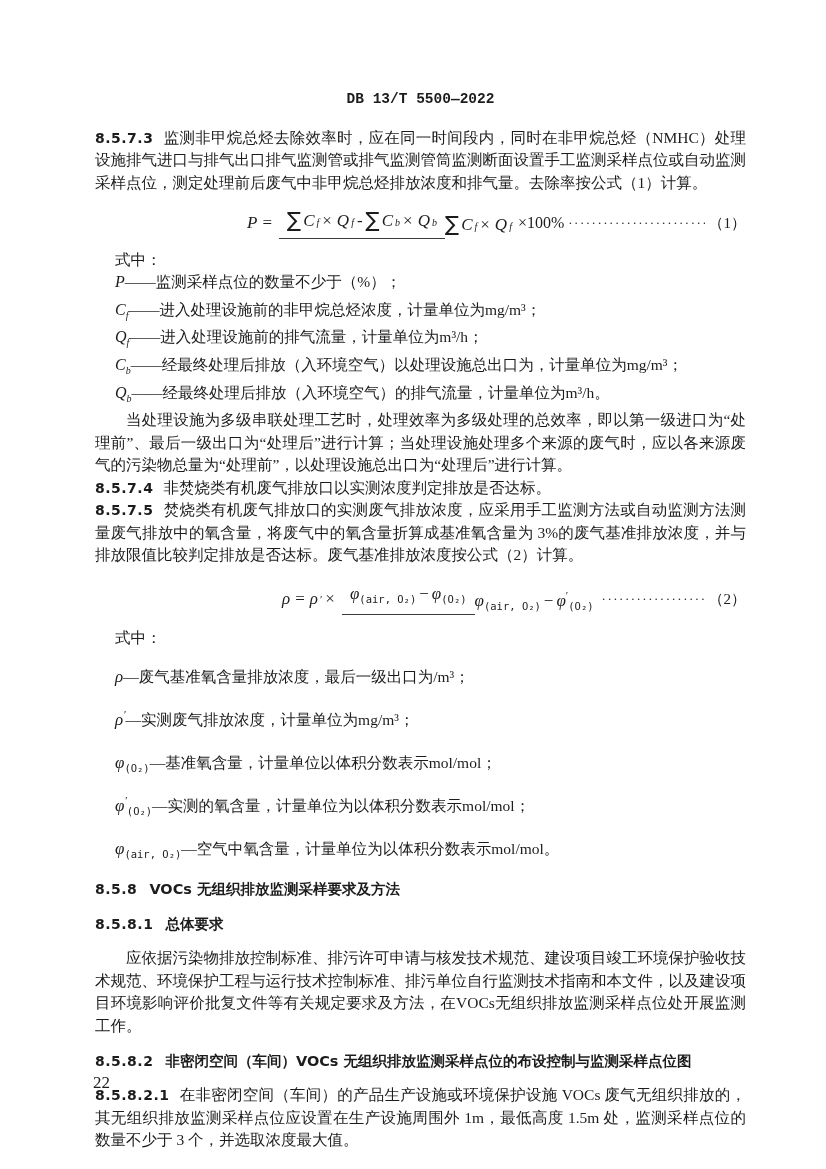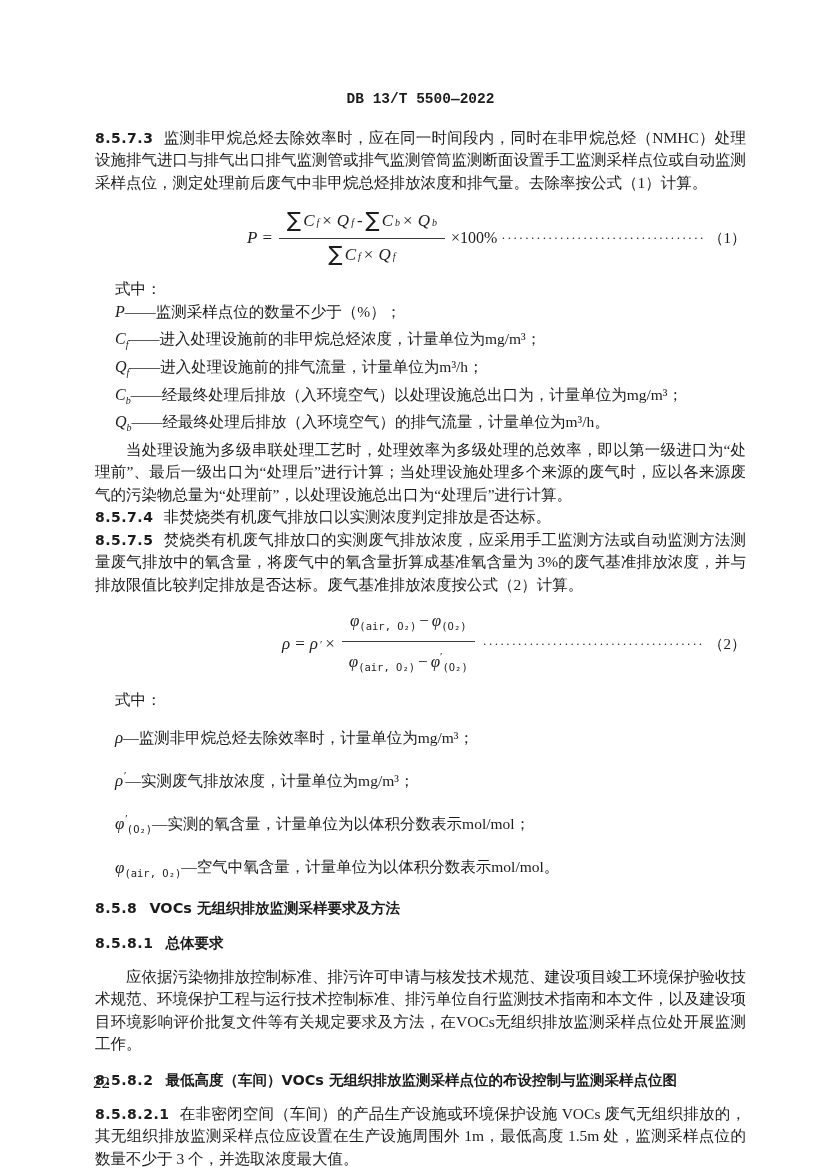--- a/index.html
+++ b/index.html
@@ -44,21 +44,21 @@
     font-size:17px;
     font-family:"Liberation Serif","DejaVu Serif",serif;
   }
   .fspacer1{width:150px;flex:none;}
   .fspacer2{width:185px;flex:none;}
   .fv{font-style:italic;padding:0 2px;}
   .fop{padding:0 3px;}
   .fsum{font-size:21px;font-family:"DejaVu Sans",sans-serif;position:relative;top:1px;}
   .fsub{font-size:10px;font-style:italic;}
   .frac{
-    display:inline-flex;flex-direction:column;align-items:center;
+    display:inline-flex;flex-direction:row;align-items:center;
     vertical-align:middle;margin:0 4px;
   }
   .fnum{border-bottom:1.5px solid #3a3a3a;padding:0 8px 3px 8px;white-space:nowrap;}
   .fden{padding-top:3px;white-space:nowrap;}
   .fpct{padding-left:2px;font-size:16px;}
   .leader{
     flex:1;overflow:hidden;white-space:nowrap;
     color:#2a2a2a;letter-spacing:1.5px;font-size:13px;
     margin:0 4px;
   }
@@ -155,48 +155,52 @@
     </span>
     <span class="leader">····························································</span>
     <span class="flabel">（2）</span>
   </div>
 
   <p class="shizhong">式中：</p>
 
   <div class="defs defs2">
     <div class="defrow">
       <span class="dsym"><span>ρ</span><span class="dprime"></span><span class="dsub2"></span></span>
-      <span class="ddesc">—监测非甲烷总烃去除效率时，计量单位为mg/m³；</span>
+      <span class="ddesc">—废气基准氧含量排放浓度，最后一级出口为/m³；</span>
     </div>
     <div class="defrow">
       <span class="dsym"><span>ρ</span><span class="dprime">′</span><span class="dsub2"></span></span>
       <span class="ddesc">—实测废气排放浓度，计量单位为mg/m³；</span>
     </div>
     <div class="defrow">
+      <span class="dsym"><span>φ</span><span class="dprime"></span><span class="dsub2">(O₂)</span></span>
+      <span class="ddesc">—基准氧含量，计量单位以体积分数表示mol/mol；</span>
+    </div>
+    <div class="defrow">
       <span class="dsym"><span>φ</span><span class="dprime">′</span><span class="dsub2">(O₂)</span></span>
       <span class="ddesc">—实测的氧含量，计量单位为以体积分数表示mol/mol；</span>
     </div>
     <div class="defrow">
       <span class="dsym"><span>φ</span><span class="dprime"></span><span class="dsub2">(air, O₂)</span></span>
       <span class="ddesc">—空气中氧含量，计量单位为以体积分数表示mol/mol。</span>
     </div>
   </div>
 
   <div class="hd">
     <b class="cnum">8.5.8</b><span>VOCs 无组织排放监测采样要求及方法</span>
   </div>
 
   <div class="hd">
     <b class="cnum">8.5.8.1</b><span>总体要求</span>
   </div>
 
   <p class="indent">应依据污染物排放控制标准、排污许可申请与核发技术规范、建设项目竣工环境保护验收技术规范、环境保护工程与运行技术控制标准、排污单位自行监测技术指南和本文件，以及建设项目环境影响评价批复文件等有关规定要求及方法，在VOCs无组织排放监测采样点位处开展监测工作。</p>
 
   <div class="hd">
-    <b class="cnum">8.5.8.2</b><span>最低高度（车间）VOCs 无组织排放监测采样点位的布设控制与监测采样点位图</span>
+    <b class="cnum">8.5.8.2</b><span>非密闭空间（车间）VOCs 无组织排放监测采样点位的布设控制与监测采样点位图</span>
   </div>
 
   <p>
     <b class="cnum">8.5.8.2.1</b><span>在非密闭空间（车间）的产品生产设施或环境保护设施 VOCs 废气无组织排放的，其无组织排放监测采样点位应设置在生产设施周围外 1m，最低高度 1.5m 处，监测采样点位的数量不少于 3 个，并选取浓度最大值。</span>
   </p>
 
   <div class="pageno">22</div>
 
 </div>
 

